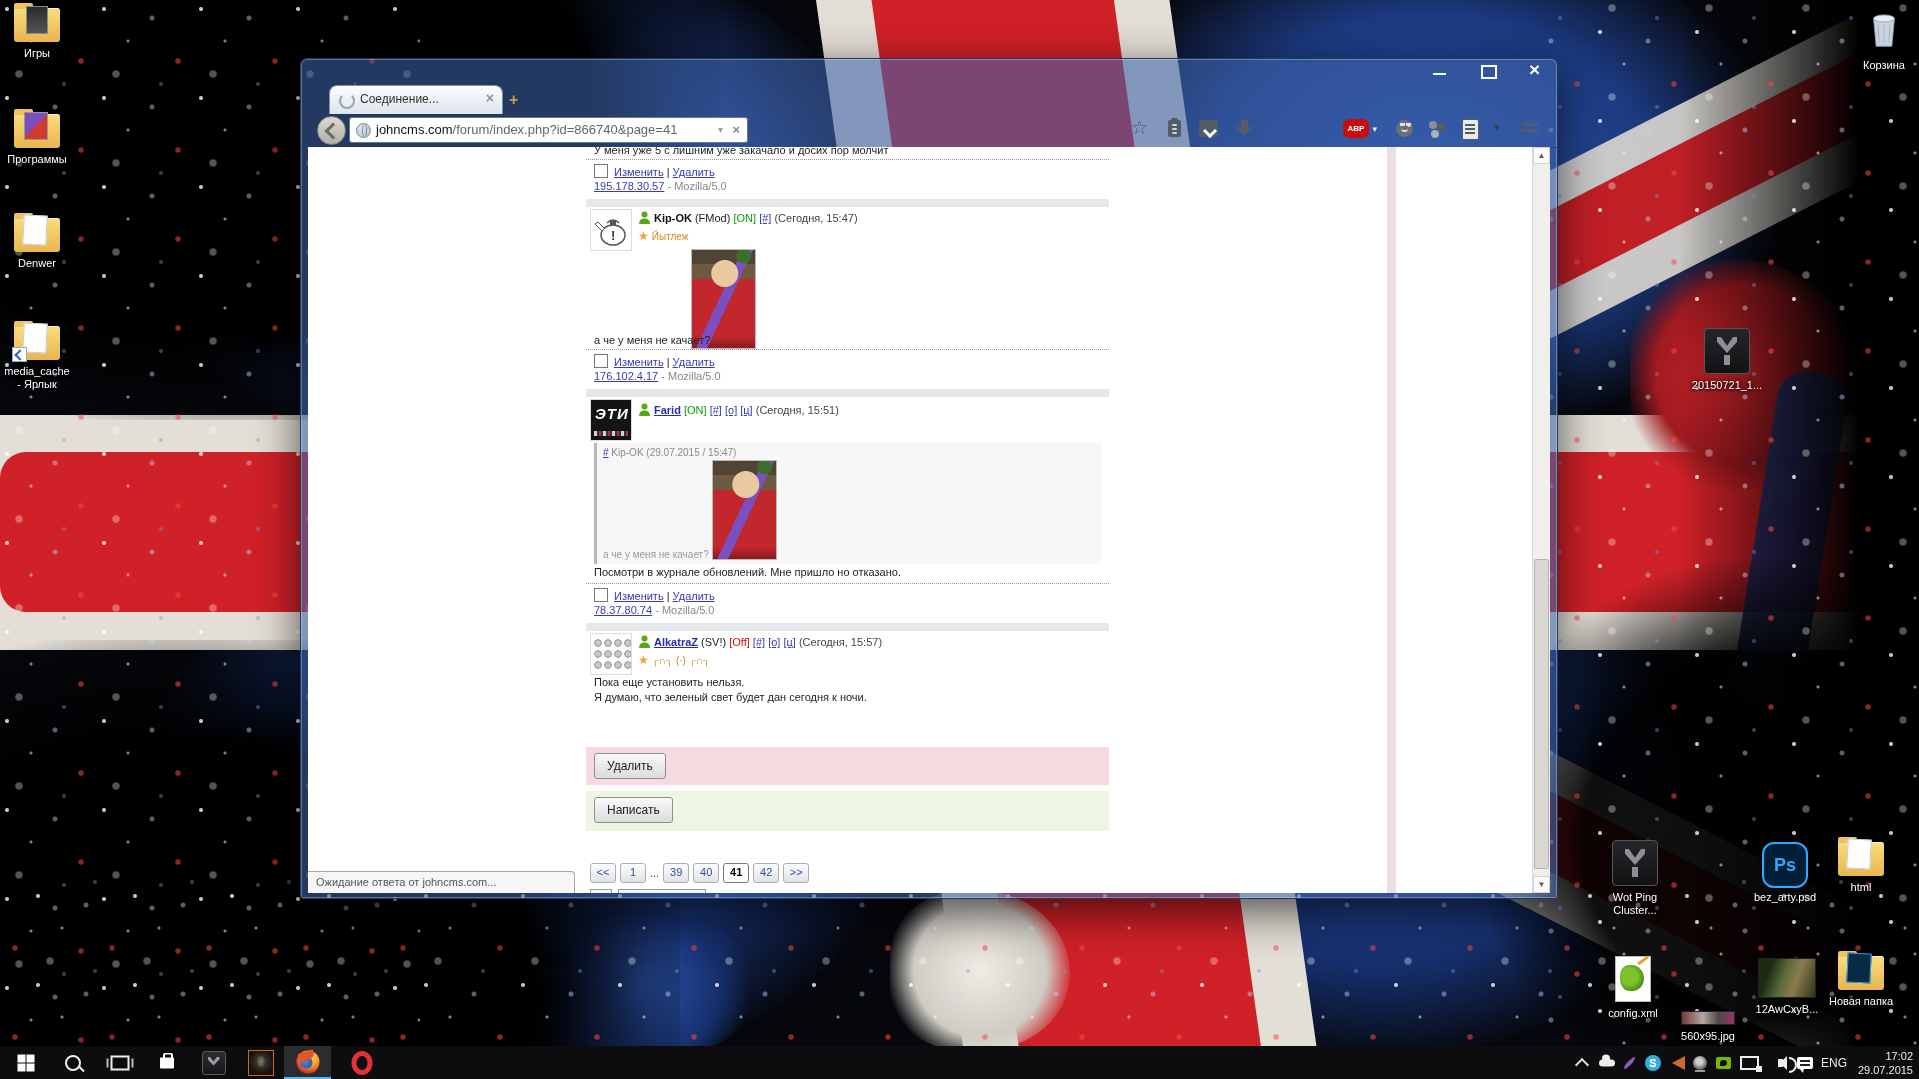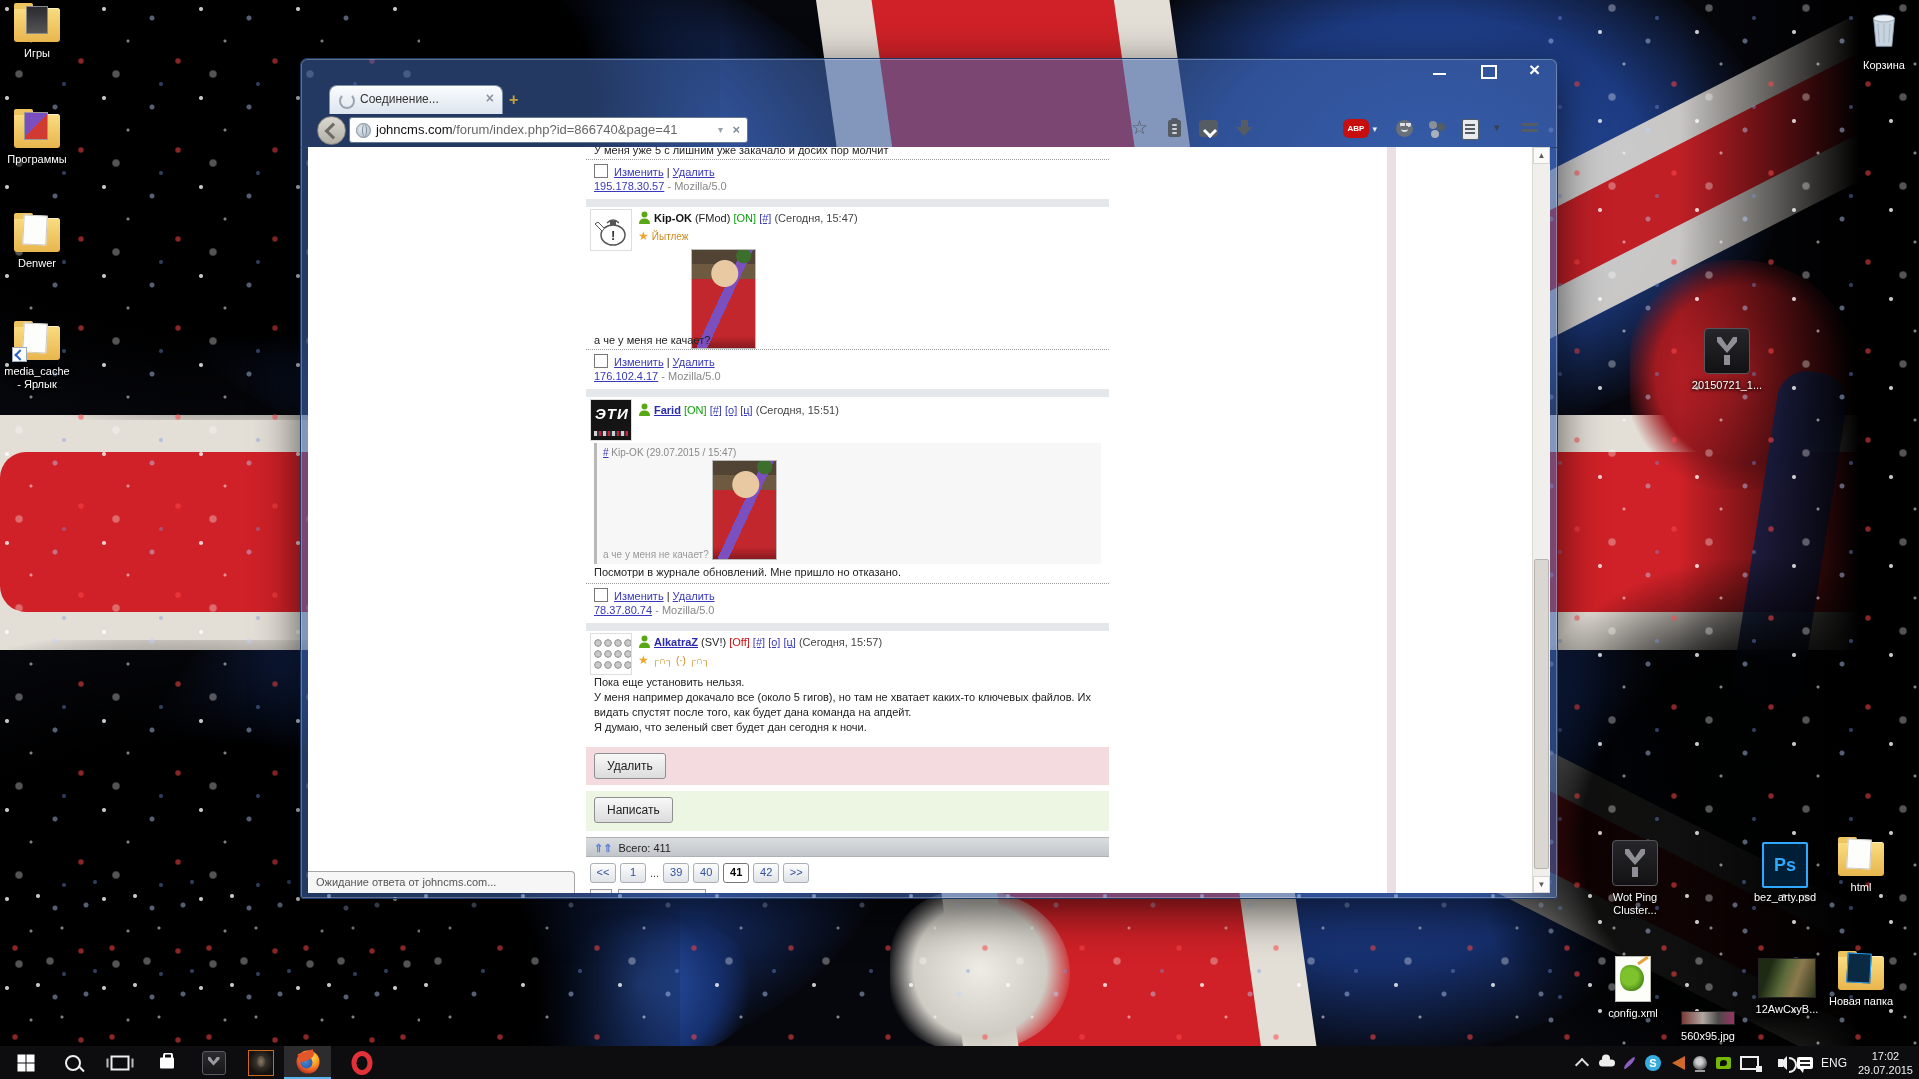--- a/index.html
+++ b/index.html
@@ -47,21 +47,21 @@
   .folder{width:46px;height:34px;background:linear-gradient(#f9dd80,#e9b54d);border-radius:2px 3px 3px 3px;position:relative;box-shadow:inset 0 1px 0 rgba(255,255,255,.6);}
   .folder::before{content:"";position:absolute;left:0;top:-5px;width:19px;height:6px;background:#eec45f;border-radius:2px 2px 0 0;}
   .fpage{position:absolute;left:9px;top:-3px;width:22px;height:28px;background:#fdfdfb;border:1px solid #c9c9c4;transform:rotate(3deg);}
   .fpic{position:absolute;left:12px;top:-2px;width:20px;height:26px;background:linear-gradient(#2a2a30,#555);border:1px solid #888;}
   .fprog{position:absolute;left:10px;top:-2px;width:22px;height:26px;background:linear-gradient(135deg,#7b4fbf 50%,#d03a30 50%);border:1px solid #999;}
   .shortcut{position:absolute;left:-2px;bottom:-2px;width:13px;height:13px;background:#fff;border:1px solid #9ab;}
   .shortcut::before{content:"";position:absolute;left:3px;top:3px;width:6px;height:6px;border-left:2px solid #2a62c9;border-bottom:2px solid #2a62c9;transform:rotate(45deg);}
   .wotbox{width:44px;height:44px;background:linear-gradient(#26262a,#121214);border:1px solid #55555c;border-radius:4px;position:relative;}
   .wotbox::before{content:"";position:absolute;left:12px;top:8px;width:20px;height:16px;background:#8e8e96;clip-path:polygon(0 0,20% 0,50% 55%,80% 0,100% 0,100% 30%,50% 100%,0 30%);}
   .wotbox::after{content:"";position:absolute;left:19px;top:26px;width:6px;height:10px;background:#8e8e96;}
-  .psbox{width:42px;height:42px;background:#001e36;border:2px solid #31a8ff;border-radius:2px;color:#31a8ff;font-weight:bold;font-size:18px;line-height:42px;text-align:center;}
+  .psbox{width:42px;height:42px;background:#001e36;border:2px solid #31a8ff;border-radius:12px;color:#31a8ff;font-weight:bold;font-size:18px;line-height:42px;text-align:center;}
   .page-xml{width:34px;height:44px;background:#fdfdfa;border:1px solid #b9b9b2;position:relative;}
   .page-xml::before{content:"";position:absolute;left:4px;top:8px;width:24px;height:26px;background:radial-gradient(circle at 40% 45%,#7ec22e 40%,#4f8f1c 70%);border-radius:40% 55% 50% 45%;}
   .page-xml::after{content:"";position:absolute;right:1px;top:2px;width:12px;height:3px;background:#e5a23c;transform:rotate(-35deg);}
   .thumb-wide{width:52px;height:12px;background:linear-gradient(90deg,#7a3a38,#b0a8a2 40%,#4a4a48 70%,#936);border:1px solid #222;}
   .thumb-tank{width:56px;height:38px;background:linear-gradient(110deg,#1e2a14 20%,#5c6b3a 45%,#8c7a4e 65%,#2c3318);border:1px solid #222;}
   
   .bwin{position:absolute;left:300px;top:58px;width:1256px;height:839px;
     background:rgba(62,98,168,.58);border:1px solid #1c3a66;border-radius:7px 7px 3px 3px;
     box-shadow:0 12px 45px rgba(0,0,0,.65), inset 0 0 0 1px rgba(255,255,255,.28);}
   .winbtns{position:absolute;top:3px;right:10px;height:18px;display:flex;gap:26px;}
@@ -429,32 +429,28 @@
         <span class="uico"><svg width="13" height="13" viewBox="0 0 13 13">
               <circle cx="6.5" cy="3.5" r="3" fill="#58a715"></circle>
               <path d="M1 13 Q1 7.5 6.5 7.5 Q12 7.5 12 13 Z" fill="#58a715"></path>
             </svg></span><a class="pname-l">AlkatraZ</a><span> (SV!) </span><span class="st-off">[Off]</span> <a class="lnk">[#]</a> <a class="lnk">[о]</a> <a class="lnk">[ц]</a><span class="ptime"> (Сегодня, 15:57)</span>
       </div>
       <div class="phead-line" style="top:506px;">
         <span class="star">★</span><span class="rank">┌∩┐ (·) ┌∩┐</span>
       </div>
       <div class="abs pbody" style="left:8px;top:528px;width:510px;">
         <div>Пока еще установить нельзя.</div>
-        <div>У меня например докачало все (около 5 гигов), но там не хватает каких-то ключевых файлов. Их видать спустят после того, как будет дана команда на апдейт.</div>
         <div>Я думаю, что зеленый свет будет дан сегодня к ночи.</div>
       </div>
 
       <div class="row-pink" style="top:600px;">
         <button class="f btn fbtn">Удалить</button>
       </div>
       <div class="row-green" style="top:644px;">
         <button class="fbtn">Написать</button>
-      </div>
-      <div class="row-gray" style="top:690px;">
-        <span class="up2">⇑⇑</span><span>Всего: 411</span>
       </div>
       <div class="pager" style="top:716px;">
         <span class="pg">&lt;&lt;</span>
         <span class="pg">1</span>
         <span class="pg-dots">...</span>
         <span class="pg">39</span>
         <span class="pg">40</span>
         <span class="pg cur">41</span>
         <span class="pg">42</span>
         <span class="pg">&gt;&gt;</span>
@@ -512,17 +508,17 @@
     <span class="tico i-feather" style="right:282px;"></span>
     <span class="tico i-skype" style="right:258px;"></span>
     <span class="tico i-horn" style="right:234px;"></span>
     <span class="tico i-cam" style="right:212px;"></span>
     <span class="tico i-nv" style="right:188px;"></span>
     <span class="tico i-net" style="right:160px;"></span>
     <span class="tico i-spk" style="right:136px;"></span>
     <span class="tico i-msg" style="right:106px;"></span>
     <span class="tico lang" style="right:72px;">ENG</span>
     <span class="tico clock" style="right:6px;">
-      <span style="display:block;text-align:center;">17:02</span>
+      <span style="display:block;">17:02</span>
       <span style="display:block;">29.07.2015</span>
     </span>
   </div>
 </div>
 
 </body></html>

